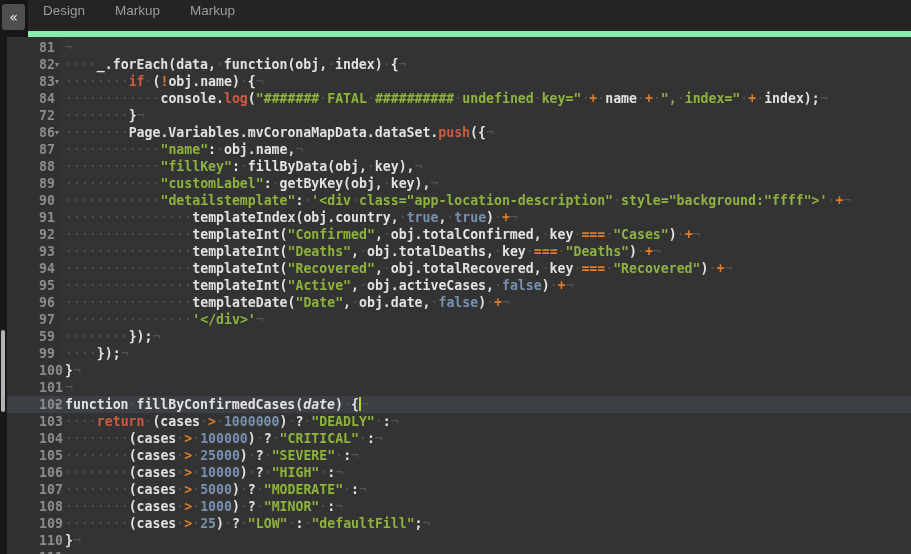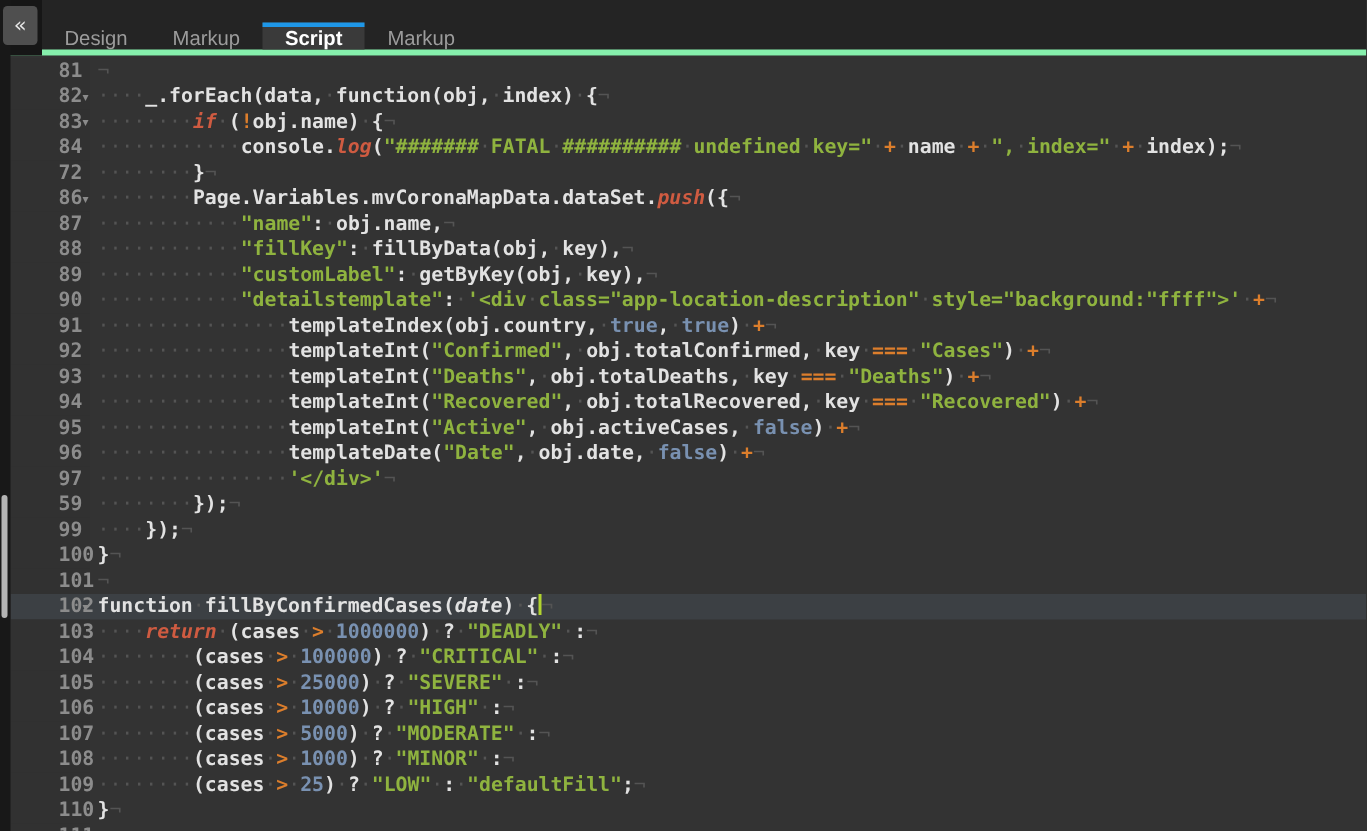--- a/index.html
+++ b/index.html
@@ -10,22 +10,22 @@
          background: var(--bg,#333); overflow: hidden; }
 
   
   .rail { position: absolute; left: 0; top: 0; width: 7px; height: 554px;
           background: var(--rail_bg,#181818); z-index: 5; }
   .rail-scrollbar { position: absolute; left: 1px; top: 330px; width: 4px; height: 82px;
           background: var(--scrollbar,#b3b3b3); border-radius: 2px; }
 
   
   .tabbar { position: absolute; left: 0; top: 0; right: 0; height: 37px;
-            background: var(--tabbar_bg,#242424); display: flex; align-items: flex-end;
-            padding-left: 28px; border-bottom: 4px solid #86efac; z-index: 4; }
+            background: var(--tabbar_bg,#242424); display: flex; align-items: flex-start;
+            padding-left: 28px; border-bottom: 6px solid #86efac; z-index: 4; }
   .tabbar-left-cap { position: absolute; left: 0; top: 0; width: 28px; height: 37px;
             background: #161616; }
   .collapse-btn { position: absolute; left: 2px; top: 4px; width: 23px; height: 26px;
             background: var(--collapse_btn_bg,#4f4f4f); color: #e8e8e8; border: none;
             border-radius: 3px; font-size: 14px; line-height: 26px; text-align: center;
             cursor: pointer; z-index: 6; font-family: "DejaVu Sans", sans-serif; }
   .tab { display: flex; align-items: center; padding: 0 10px; margin: 0 5px;
          font-size: 13.5px; color: var(--tab_text,#9c9c9c); cursor: pointer;
          border-top: 3px solid transparent; }
   .tab.active { background: var(--tab_active_bg,#3a3a3a);
@@ -41,39 +41,38 @@
   .gutter { position: relative; width: 53px; flex: 0 0 53px; text-align: right;
             padding-right: 12px; color: var(--line_number,#8c8c8c);
             background: var(--gutter_bg,#303030);
             font: bold 13.2px "DejaVu Sans Mono", monospace; line-height: 17px; padding-left: 32px; }
   .row.active .gutter { background: transparent; }
   .fold { position: absolute; right: 1px; top: 0; font-size: 8px; line-height: 17px;
           color: #8a8a8a; cursor: pointer; font-family: "DejaVu Sans", sans-serif; }
   pre.code { flex: 1; padding-left: 5px; overflow: hidden;
              font: bold 13.2px "DejaVu Sans Mono", monospace; line-height: 17px;
              color: var(--plain,#e0e0e0); }
-  .k { color: var(--keyword,#cf5b41); font-style: italic; }
+  .k { color: var(--keyword,#cf5b41); }
   .s { color: var(--string,#8fb33f); }
   .n { color: var(--number,#7991b1); text-align: right; }
   .o { color: var(--operator,#dc7e2c); }
   .i { color: var(--plain,#e0e0e0); font-style: italic; }
   .ws { color: var(--whitespace,#525252); font-weight: normal; }
   .cursor { display: inline-block; width: 2px; height: 14px; vertical-align: -2px;
             background: var(--cursor,#b2d42f); }
 </style>
 </head>
 <body style="--bg: #333333; --gutter_bg: #313131; --tabbar_bg: #242424; --rail_bg: #181818; --accent_blue: #1e97e8; --keyword: #cf5b41; --string: #8fb33f; --number: #7991b1; --operator: #dc7e2c; --plain: #e2e2e2; --line_number: #8c8c8c; --whitespace: #545454; --cursor: #b2d42f; --active_line_bg: #3c4044; --tab_text: #9c9c9c; --tab_active_bg: #3a3a3a; --tab_active_text: #ffffff; --collapse_btn_bg: #4f4f4f; --scrollbar: #b3b3b3;">
 
 <div class="app">
 
   <div class="tabbar">
     <div class="tabbar-left-cap"></div>
     <div class="tab">Design</div>
     <div class="tab">Markup</div>
-    <div class="tab active">Script</div>
     <div class="tab">Markup</div>
   </div>
 
   <button class="collapse-btn">«</button>
 
   <div class="rail">
     <div class="rail-scrollbar"></div>
   </div>
 
   <div class="editor">

